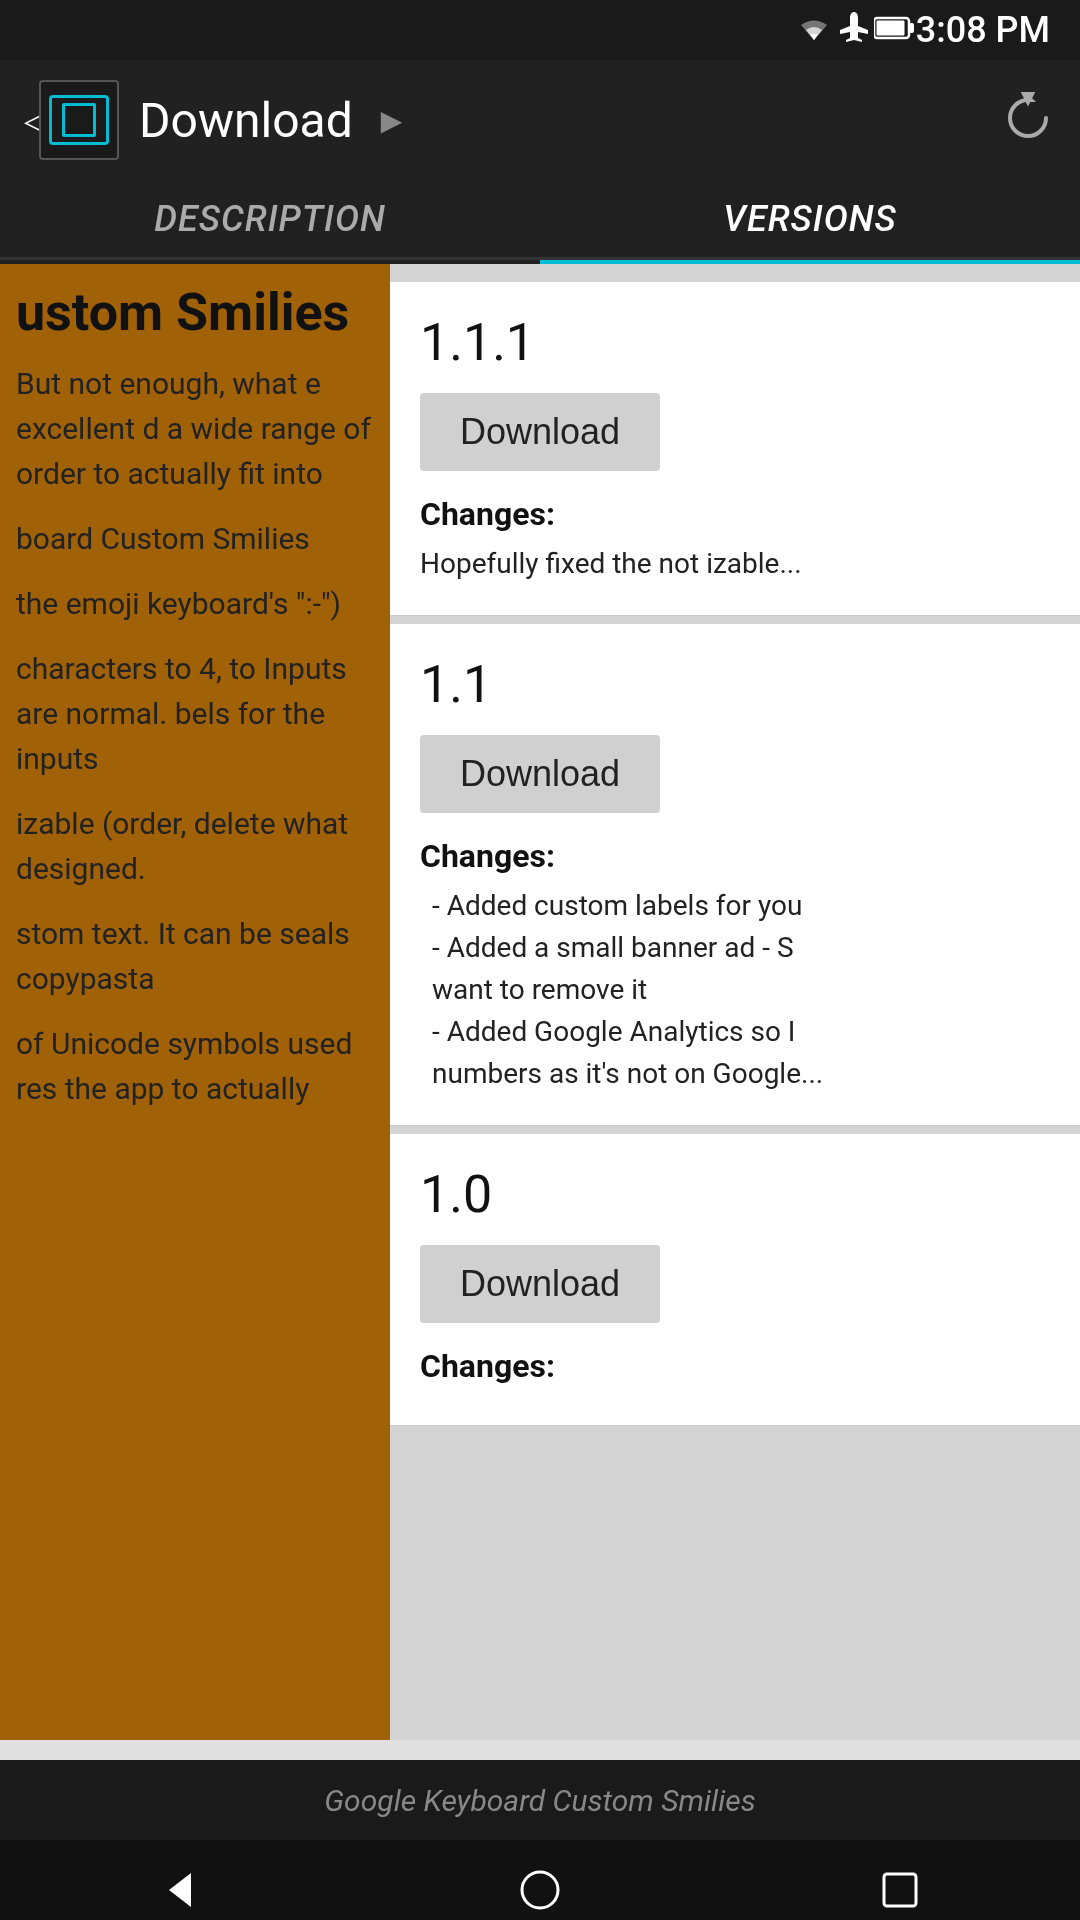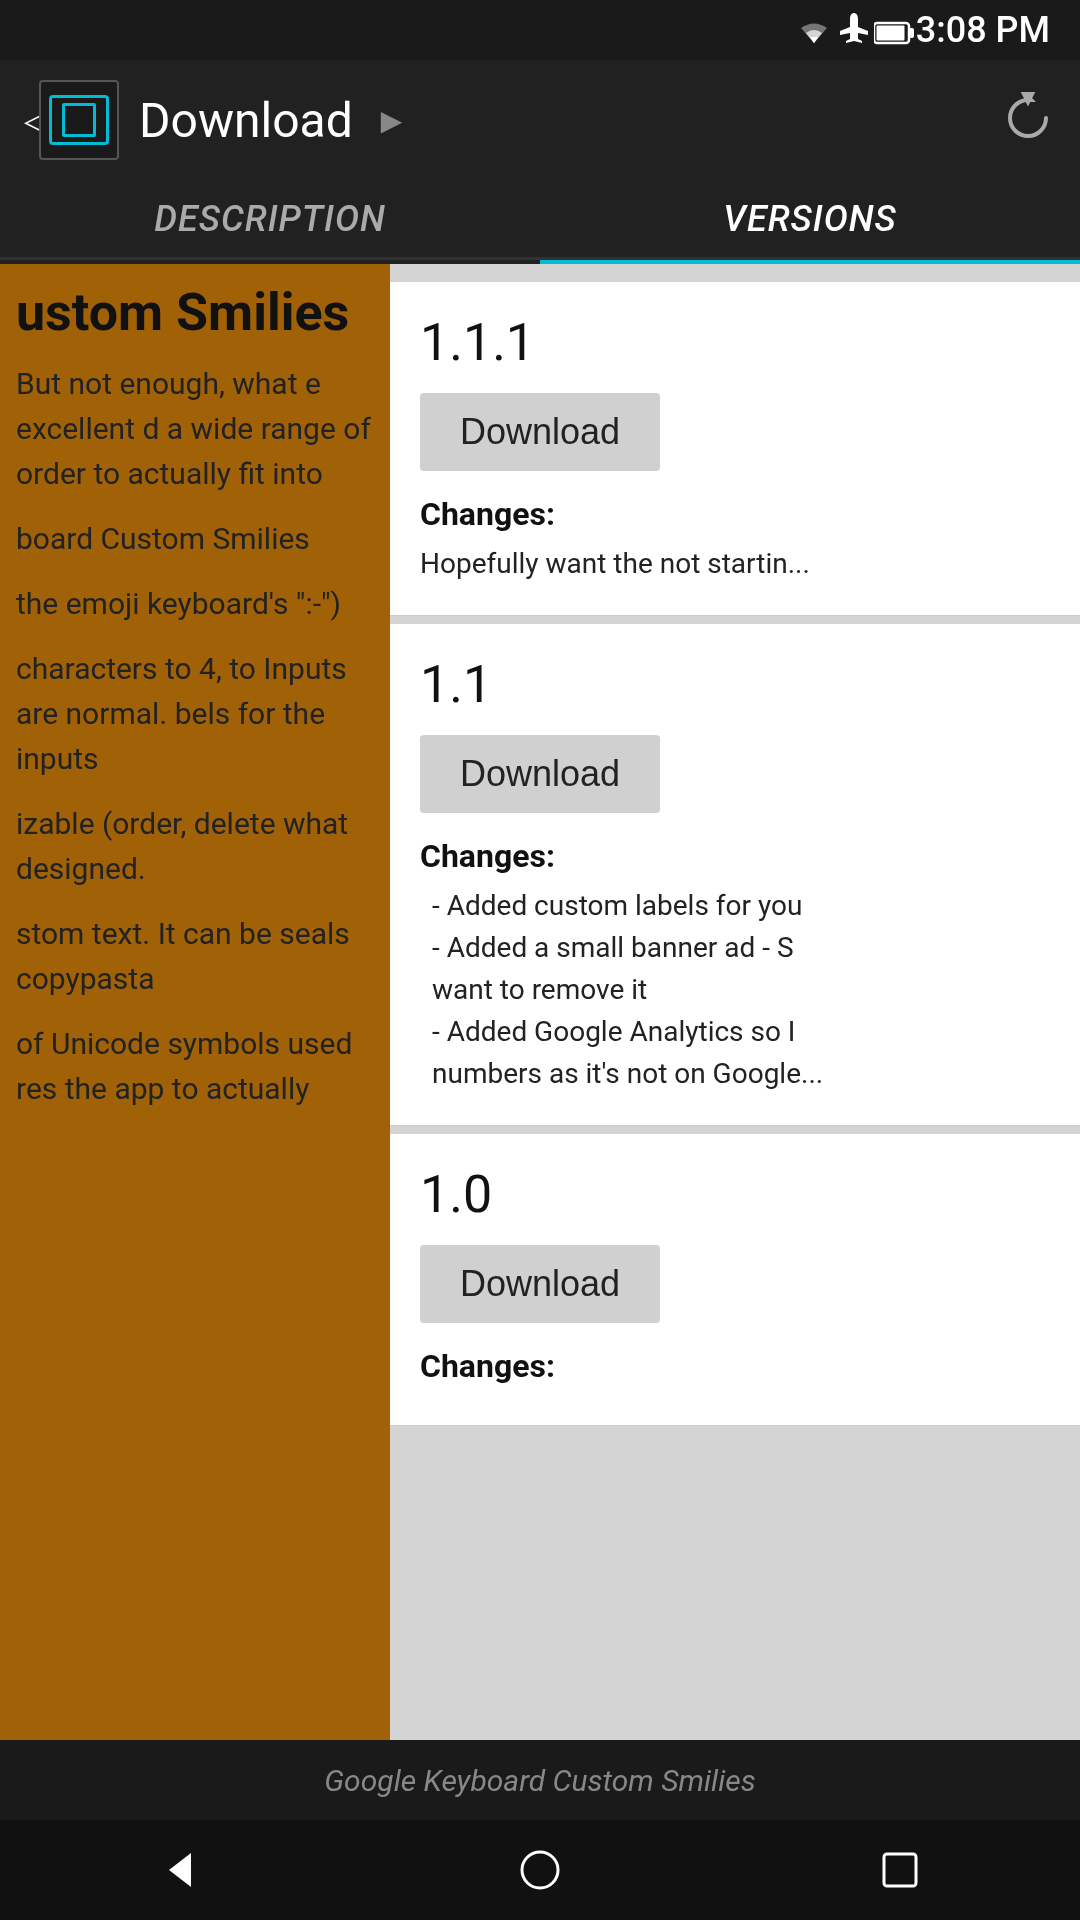--- a/index.html
+++ b/index.html
@@ -20,21 +20,21 @@
       background: #1a1a1a;
       display: flex;
       align-items: center;
       justify-content: flex-end;
       padding: 0 30px;
       gap: 20px;
     }
 
     .status-icons {
       display: flex;
-      align-items: flex-end;
+      align-items: center;
       gap: 2px;
     }
 
     .status-time {
       color: white;
       font-size: 36px;
       font-weight: 500;
     }
 
     
@@ -230,20 +230,21 @@
     }
 
     
     .bottom-bar {
       width: 100%;
       height: 80px;
       background: #1a1a1a;
       display: flex;
       align-items: center;
       justify-content: center;
+      margin-top: 20px;
     }
 
     .bottom-bar-title {
       color: #888;
       font-size: 30px;
       font-style: italic;
     }
 
     
     .nav-bar {
@@ -344,21 +345,21 @@
     <div class="left-panel-text">of Unicode symbols used
 res the app to actually</div>
   </div>
 
   <div class="right-panel">
 
     <div class="version-card">
       <div class="version-number">1.1.1</div>
       <button class="download-btn">Download</button>
       <div class="changes-title">Changes:</div>
-      <div class="changes-text">Hopefully want the not startin...</div>
+      <div class="changes-text">Hopefully fixed the not izable...</div>
     </div>
 
     <div class="version-card">
       <div class="version-number">1.1</div>
       <button class="download-btn">Download</button>
       <div class="changes-title">Changes:</div>
       <div class="changes-text" style="white-space:pre-line;margin-left:12px;">- Added custom labels for you
 - Added a small banner ad - S
 want to remove it
 - Added Google Analytics so I

